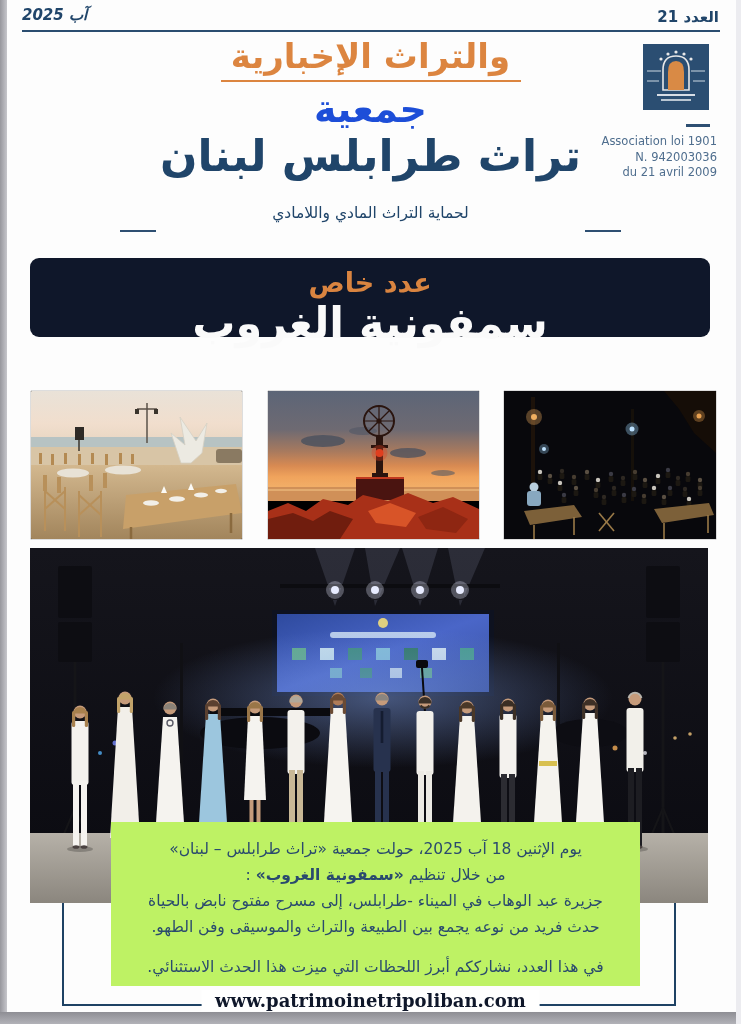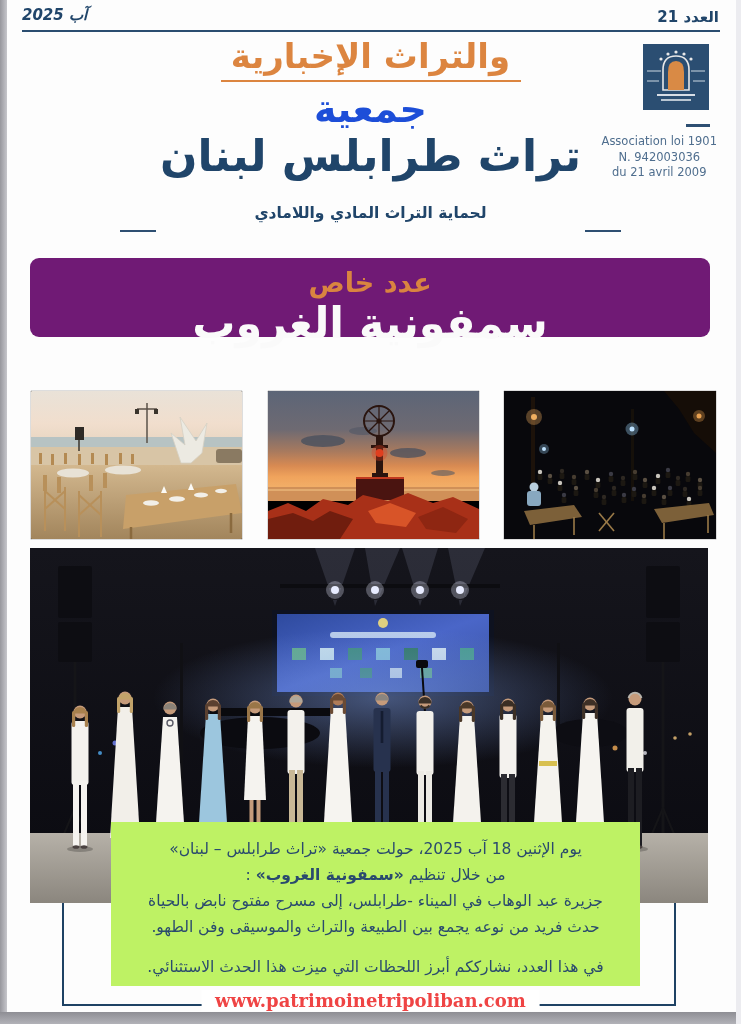--- a/index.html
+++ b/index.html
@@ -15,33 +15,33 @@
   .hdr-date{position:absolute;left:22px;top:6px;font-size:15px;font-weight:bold;color:#20456a;font-style:italic;}
   .hdr-issue{position:absolute;right:22px;top:8px;font-size:15px;font-weight:bold;color:#20456a;}
   .hdr-rule{position:absolute;left:22px;top:30px;width:698px;height:2px;background:#2b4d70;}
 
   
   .masthead{position:absolute;left:30px;right:30px;top:36px;text-align:center;}
   .nl-title{font-size:34px;font-weight:bold;color:#dc8540;line-height:1.2;}
   .nl-underline{width:300px;height:2px;background:#dc8540;margin:3px auto 0;}
   .org1{font-size:38px;font-weight:bold;color:#1d4ed8;margin-top:6px;line-height:1.15;}
   .org2{font-size:44px;font-weight:bold;color:#20456a;margin-top:0;line-height:1.15;}
-  .tagline{font-size:15.5px;font-weight:bold;color:#20456a;margin-top:22px;}
+  .tagline{font-size:15.5px;font-weight:normal;color:#20456a;margin-top:22px;}
   .tag-dash{position:absolute;top:230px;width:36px;height:2px;background:#2e4f72;}
   .tag-dash.l{left:120px;} .tag-dash.r{right:120px;}
 
   
   .logo-box{position:absolute;left:643px;top:44px;width:66px;height:66px;}
   .logo-underline{position:absolute;left:686px;top:124px;width:24px;height:2.5px;background:#2e4f72;}
-  .assoc{position:absolute;right:24px;top:134px;text-align:center;font-size:11.5px;
+  .assoc{position:absolute;right:24px;top:134px;text-align:right;font-size:11.5px;
          line-height:15.5px;color:#4f6e8e;}
   .assoc span{display:block;}
 
   
-  .banner{position:absolute;left:30px;top:258px;width:680px;height:79px;background:#701a75;
+  .banner{position:absolute;left:30px;top:258px;width:680px;height:79px;background:#0f172a;
           border-radius:9px;text-align:center;}
   .banner .kicker{font-size:27px;font-weight:bold;color:#d98440;margin-top:9px;line-height:1.2;}
   .banner .btitle{font-size:43px;font-weight:bold;color:#fafafa;line-height:1.15;margin-top:0px;}
 
   
   .photo{position:absolute;top:390px;height:148px;border:1px solid #ddd;border-radius:2px;
          overflow:hidden;background:#000;}
   .photo svg{display:block;width:100%;height:100%;}
   .ph1{left:30px;width:211px;} .ph2{left:267px;width:211px;} .ph3{left:503px;width:212px;}
 
@@ -50,21 +50,21 @@
   .main-photo svg{display:block;width:100%;height:100%;}
   .frame-box{position:absolute;left:62px;top:760px;width:610px;height:242px;
              border:2px solid #1e4264;z-index:1;background:transparent;}
   .article-box{position:absolute;left:111px;top:822px;width:517px;background:#bef264;z-index:3;
                padding:14px 6px 6px;text-align:center;direction:rtl;
                color:#2a4a6e;font-size:15.5px;line-height:1.68;}
   .article-box .closing{margin-top:14px;}
   .bold{font-weight:bold;}
   .website{position:absolute;left:50%;transform:translateX(-50%);top:990px;z-index:4;
            background:#fff;padding:0 14px;font-family:"DejaVu Serif",serif;font-weight:bold;
-           font-size:18px;color:#ef4444;white-space:nowrap;}
+           font-size:18px;color:#0f172a;white-space:nowrap;}
 </style>
 </head>
 <body>
 
 <div class="page">
 
   <div class="hdr-date" dir="rtl">آب 2025</div>
   <div class="hdr-issue" dir="ltr">العدد 21</div>
   <div class="hdr-rule"></div>
 

